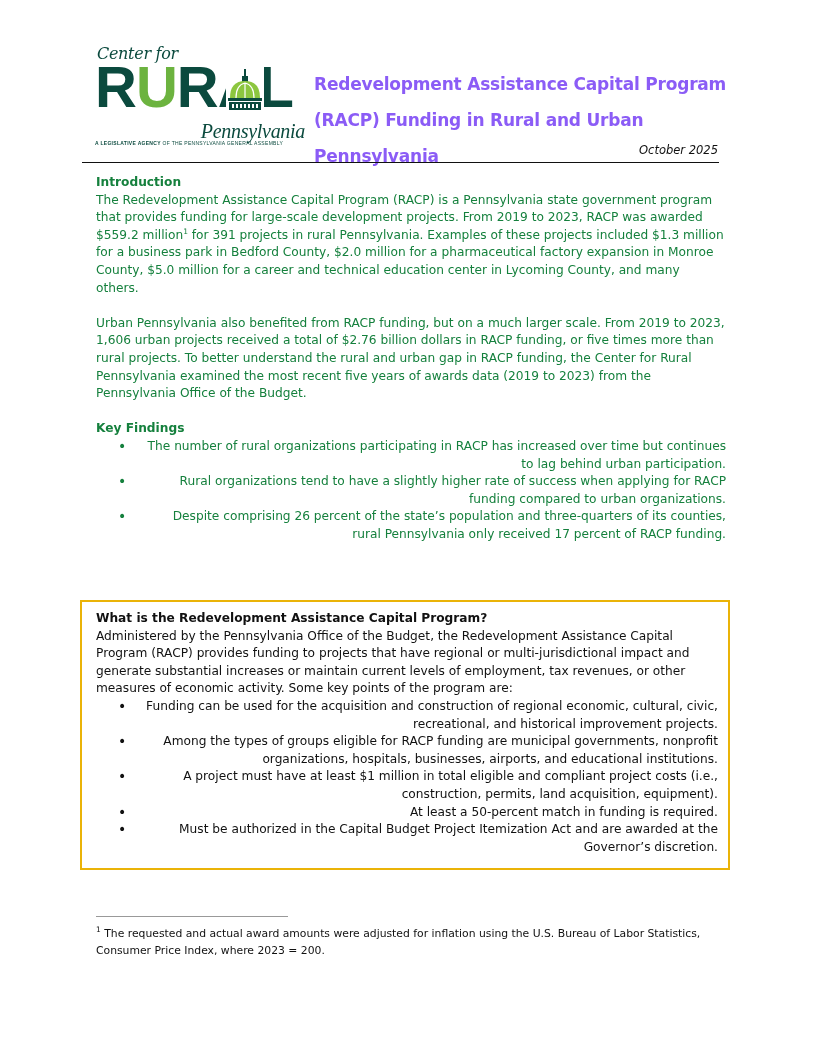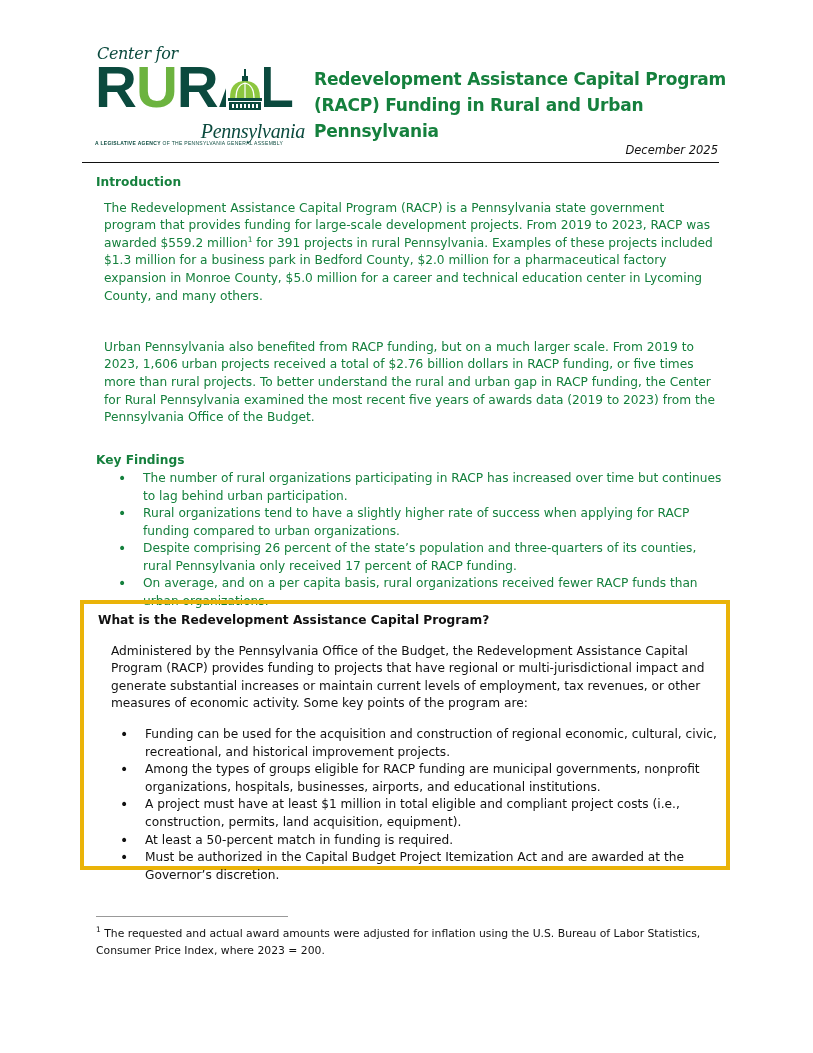--- a/index.html
+++ b/index.html
@@ -6,37 +6,37 @@
   body { width: 813px; height: 1053px; position: relative; overflow: hidden; color: #111; font-family: "DejaVu Sans", sans-serif; }
   .logo { position: absolute; left: 95px; top: 44px; width: 212px; height: 108px; }
   .logo .cf { position: absolute; left: 2px; top: 0; font-family: "DejaVu Serif", serif; font-style: italic; font-size: 16px; color: #0b4a3e; letter-spacing: -0.3px; }
   .logo .rural { position: absolute; left: 0; top: 14px; font-family: "Liberation Sans", sans-serif; font-weight: 900; font-size: 58px; line-height: 58px; color: #0b4a3e; letter-spacing: -1px; }
   .logo .rural .u { color: #6cb33f; }
   .logo .pa { position: absolute; right: 2px; top: 66px; font-family: Liberation Serif, serif; font-style: italic; font-size: 20px; color: #0b4a3e; letter-spacing: -0.3px; margin-top: 10px; }
   .logo .agency { position: absolute; left: 0; top: 96px; font-family: "Liberation Sans", sans-serif; font-size: 5px; color: #0b4a3e; letter-spacing: 0.3px; white-space: nowrap; }
   .logo .agency b { font-weight: 900; }
   .logo .dome { position: absolute; left: 131px; top: 22px; width: 38px; height: 48px; }
 
-  .title { position: absolute; left: 314px; top: 66px; width: 420px; font-family: "DejaVu Sans", sans-serif; font-weight: bold; font-size: 17px; line-height: 26px; color: #15803d; letter-spacing: -0.2px; }
+  .title { position: absolute; left: 314px; top: 66px; width: 420px; font-family: "DejaVu Sans", sans-serif; font-weight: bold; font-size: 17px; line-height: 36px; color: #8b5cf6; letter-spacing: -0.2px; }
   .date { position: absolute; right: 95px; top: 143px; font-family: "DejaVu Sans", sans-serif; font-style: italic; font-size: 11.5px; color: #111; }
   .rule { position: absolute; left: 82px; top: 162px; width: 637px; height: 1px; background: #111; }
 
   .content { position: absolute; left: 96px; top: 174px; width: 630px; font-family: "DejaVu Sans", sans-serif; font-size: 12.2px; line-height: 17.6px; color: #15803d; }
   .content h3 { margin: 0; font-size: 12.2px; font-weight: bold; line-height: 17.6px; }
-  .content p { margin: 8px; }
+  .content p { margin: 0; }
   .gap { height: 17.6px; }
-  ul.bul { margin: 0; padding: 0; list-style: none; }
+  ul.bul { margin: 0; padding: 0; list-style: none; text-align: right; }
   ul.bul li { position: relative; padding-left: 47px; }
   ul.bul li::before { content: "•"; position: absolute; left: 22px; top: 0; font-size: 14px; }
   sup { font-size: 7.5px; line-height: 0; vertical-align: 5px; }
 
-  .box { position: absolute; left: 80px; top: 600px; width: 650px; height: 270px; border: 4px solid #eab308; box-sizing: border-box; }
+  .box { position: absolute; left: 80px; top: 600px; width: 650px; height: 270px; border: 2px solid #eab308; box-sizing: border-box; }
   .box .inner { position: absolute; left: 14px; top: 8px; width: 622px; font-family: "DejaVu Sans", sans-serif; font-size: 12.2px; line-height: 17.6px; color: #111; }
   .box h3 { margin: 0; font-size: 12.2px; font-weight: bold; line-height: 17.6px; }
-  .box p { margin: 13px; }
+  .box p { margin: 0; }
 
   .fn-rule { position: absolute; left: 96px; top: 916px; width: 192px; height: 1px; background: #999; }
   .footnote { position: absolute; left: 96px; top: 926px; width: 630px; font-family: "DejaVu Sans", sans-serif; font-size: 10.8px; line-height: 16.5px; color: #111; }
 </style>
 </head>
 <body>
 
 <div class="logo">
   <span class="cf">Center for</span>
   <div class="rural"><span>R</span><span class="u">U</span><span>RAL</span></div>
@@ -56,35 +56,34 @@
         <rect x="22" y="38" width="2" height="4"></rect>
         <rect x="26" y="38" width="2" height="4"></rect>
         <rect x="30" y="38" width="2" height="4"></rect>
       </g>
   </svg>
   <span class="pa">Pennsylvania</span>
   <div class="agency"><b>A LEGISLATIVE AGENCY</b><span> OF THE PENNSYLVANIA GENERAL ASSEMBLY</span></div>
 </div>
 
 <div class="title">Redevelopment Assistance Capital Program (RACP) Funding in Rural and Urban Pennsylvania</div>
-<div class="date">December 2025</div>
+<div class="date">October 2025</div>
 <div class="rule"></div>
 
 <div class="content">
   <h3>Introduction</h3>
   <p><span>The Redevelopment Assistance Capital Program (RACP) is a Pennsylvania state government program that provides funding for large-scale development projects. From 2019 to 2023, RACP was awarded $559.2 million</span><sup>1</sup><span> for 391 projects in rural Pennsylvania. Examples of these projects included $1.3 million for a business park in Bedford County, $2.0 million for a pharmaceutical factory expansion in Monroe County, $5.0 million for a career and technical education center in Lycoming County, and many others.</span></p>
   <div class="gap"></div>
   <p>Urban Pennsylvania also benefited from RACP funding, but on a much larger scale. From 2019 to 2023, 1,606 urban projects received a total of $2.76 billion dollars in RACP funding, or five times more than rural projects. To better understand the rural and urban gap in RACP funding, the Center for Rural Pennsylvania examined the most recent five years of awards data (2019 to 2023) from the Pennsylvania Office of the Budget.</p>
   <div class="gap"></div>
   <h3>Key Findings</h3>
   <ul class="bul">
     <li>The number of rural organizations participating in RACP has increased over time but continues to lag behind urban participation.</li>
     <li>Rural organizations tend to have a slightly higher rate of success when applying for RACP funding compared to urban organizations.</li>
     <li>Despite comprising 26 percent of the state’s population and three-quarters of its counties, rural Pennsylvania only received 17 percent of RACP funding.</li>
-    <li>On average, and on a per capita basis, rural organizations received fewer RACP funds than urban organizations.</li>
   </ul>
 </div>
 
 <div class="box">
   <div class="inner">
     <h3>What is the Redevelopment Assistance Capital Program?</h3>
     <p>Administered by the Pennsylvania Office of the Budget, the Redevelopment Assistance Capital Program (RACP) provides funding to projects that have regional or multi-jurisdictional impact and generate substantial increases or maintain current levels of employment, tax revenues, or other measures of economic activity. Some key points of the program are:</p>
     <ul class="bul">
       <li>Funding can be used for the acquisition and construction of regional economic, cultural, civic, recreational, and historical improvement projects.</li>
       <li>Among the types of groups eligible for RACP funding are municipal governments, nonprofit organizations, hospitals, businesses, airports, and educational institutions.</li>

